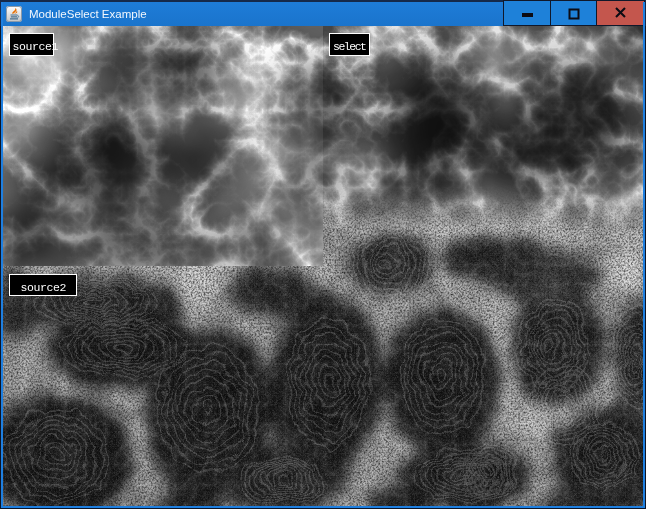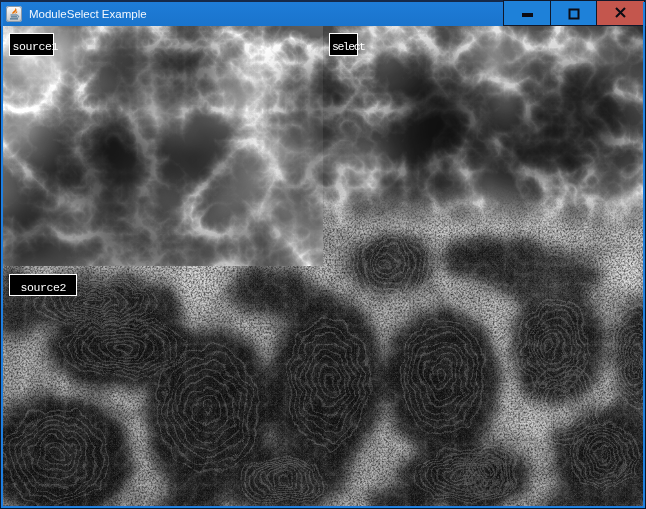--- a/index.html
+++ b/index.html
@@ -377,21 +377,21 @@
    <g transform="translate(-37,-41)">
             <rect x="0" y="199" width="714" height="363" filter="url(#grainscreen)" style="mix-blend-mode:screen;opacity:0.12"></rect>
           </g>
  </g>
 </svg>
   </div>
 
 <div class="lbl" style="left:9px;top:33px;width:45px;height:23px;"><svg width="51" height="20">
         <text x="25.5" y="16.2" text-anchor="middle" font-family="Liberation Mono, monospace" font-size="11.5" fill="#fff" textLength="46">source1</text>
       </svg></div>
-<div class="lbl" style="left:329px;top:33px;width:29px;height:23px;"><svg width="38" height="20">
+<div class="lbl" style="left:329px;top:33px;width:41px;height:23px;"><svg width="38" height="20">
         <text x="19" y="16.2" text-anchor="middle" font-family="Liberation Mono, monospace" font-size="11.5" fill="#fff" textLength="34">select</text>
       </svg></div>
 <div class="lbl" style="left:9px;top:274px;width:68px;height:22px;"><svg width="51" height="19">
         <text x="25.5" y="15.7" text-anchor="middle" font-family="Liberation Mono, monospace" font-size="11.5" fill="#fff" textLength="46">source2</text>
       </svg></div>
 
 <div id="tbartop"></div>
     <div id="tbarl"></div>
     <div id="tbarr"></div>
 <div id="tbar">

